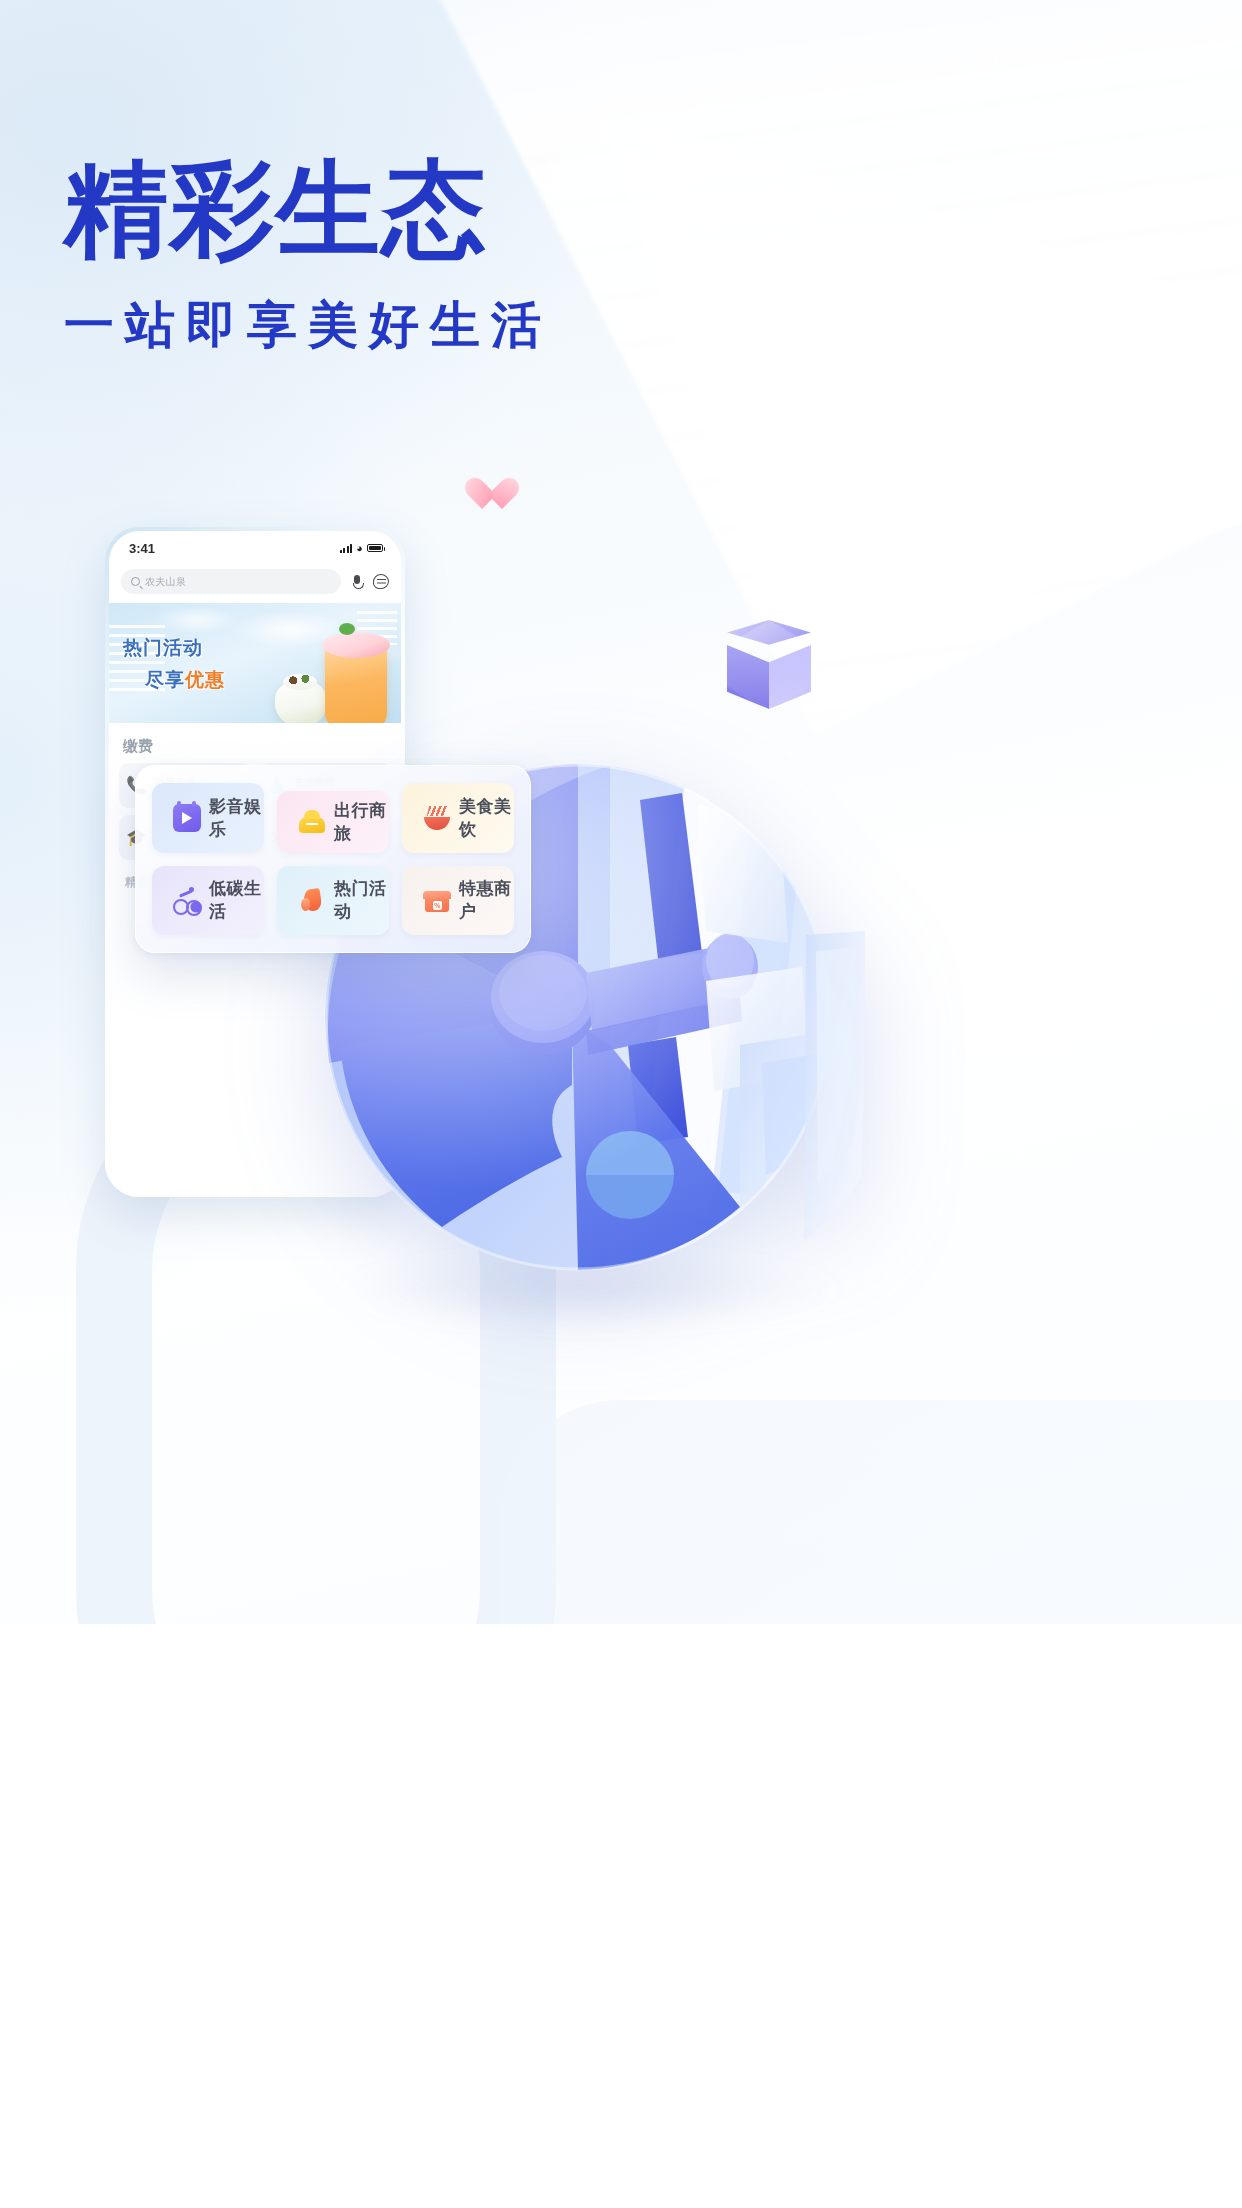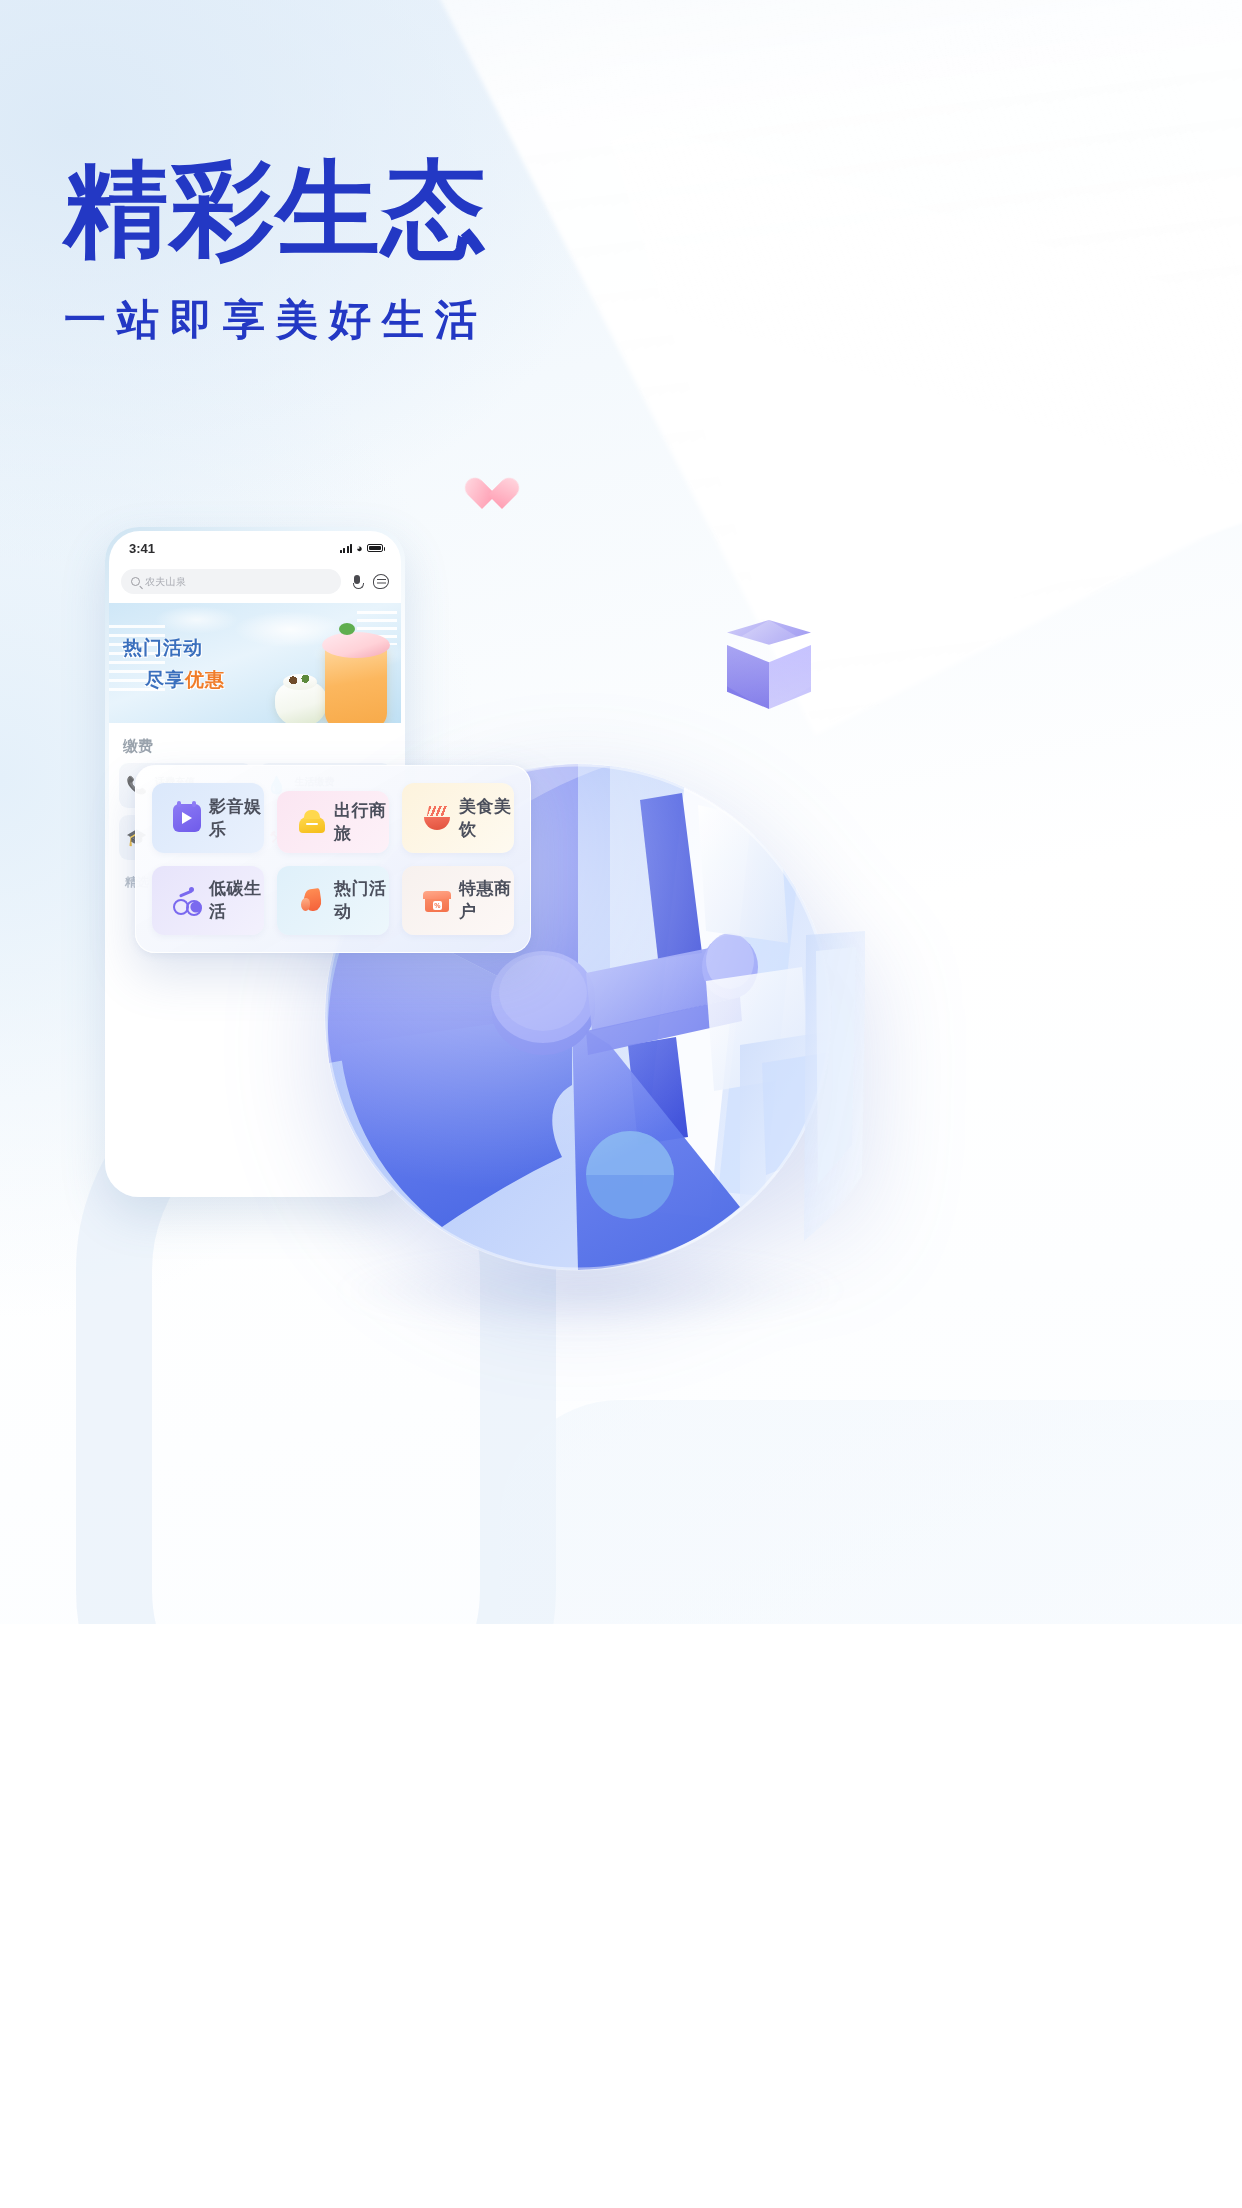--- a/index.html
+++ b/index.html
@@ -61,21 +61,21 @@
   .title{
     font-size:104px;
     font-weight:bold;
     color:#2338c4;
     letter-spacing:2px;
     line-height:1.15;
     white-space:nowrap;
   }
   .subtitle{
     margin-top:22px;
-    font-size:42px;
+    font-size:50px;
     font-weight:bold;
     color:#2338c4;
     letter-spacing:11px;
     white-space:nowrap;
   }
 
   
   .phone-wrap{
     position:absolute;
     left:105px; top:527px;

